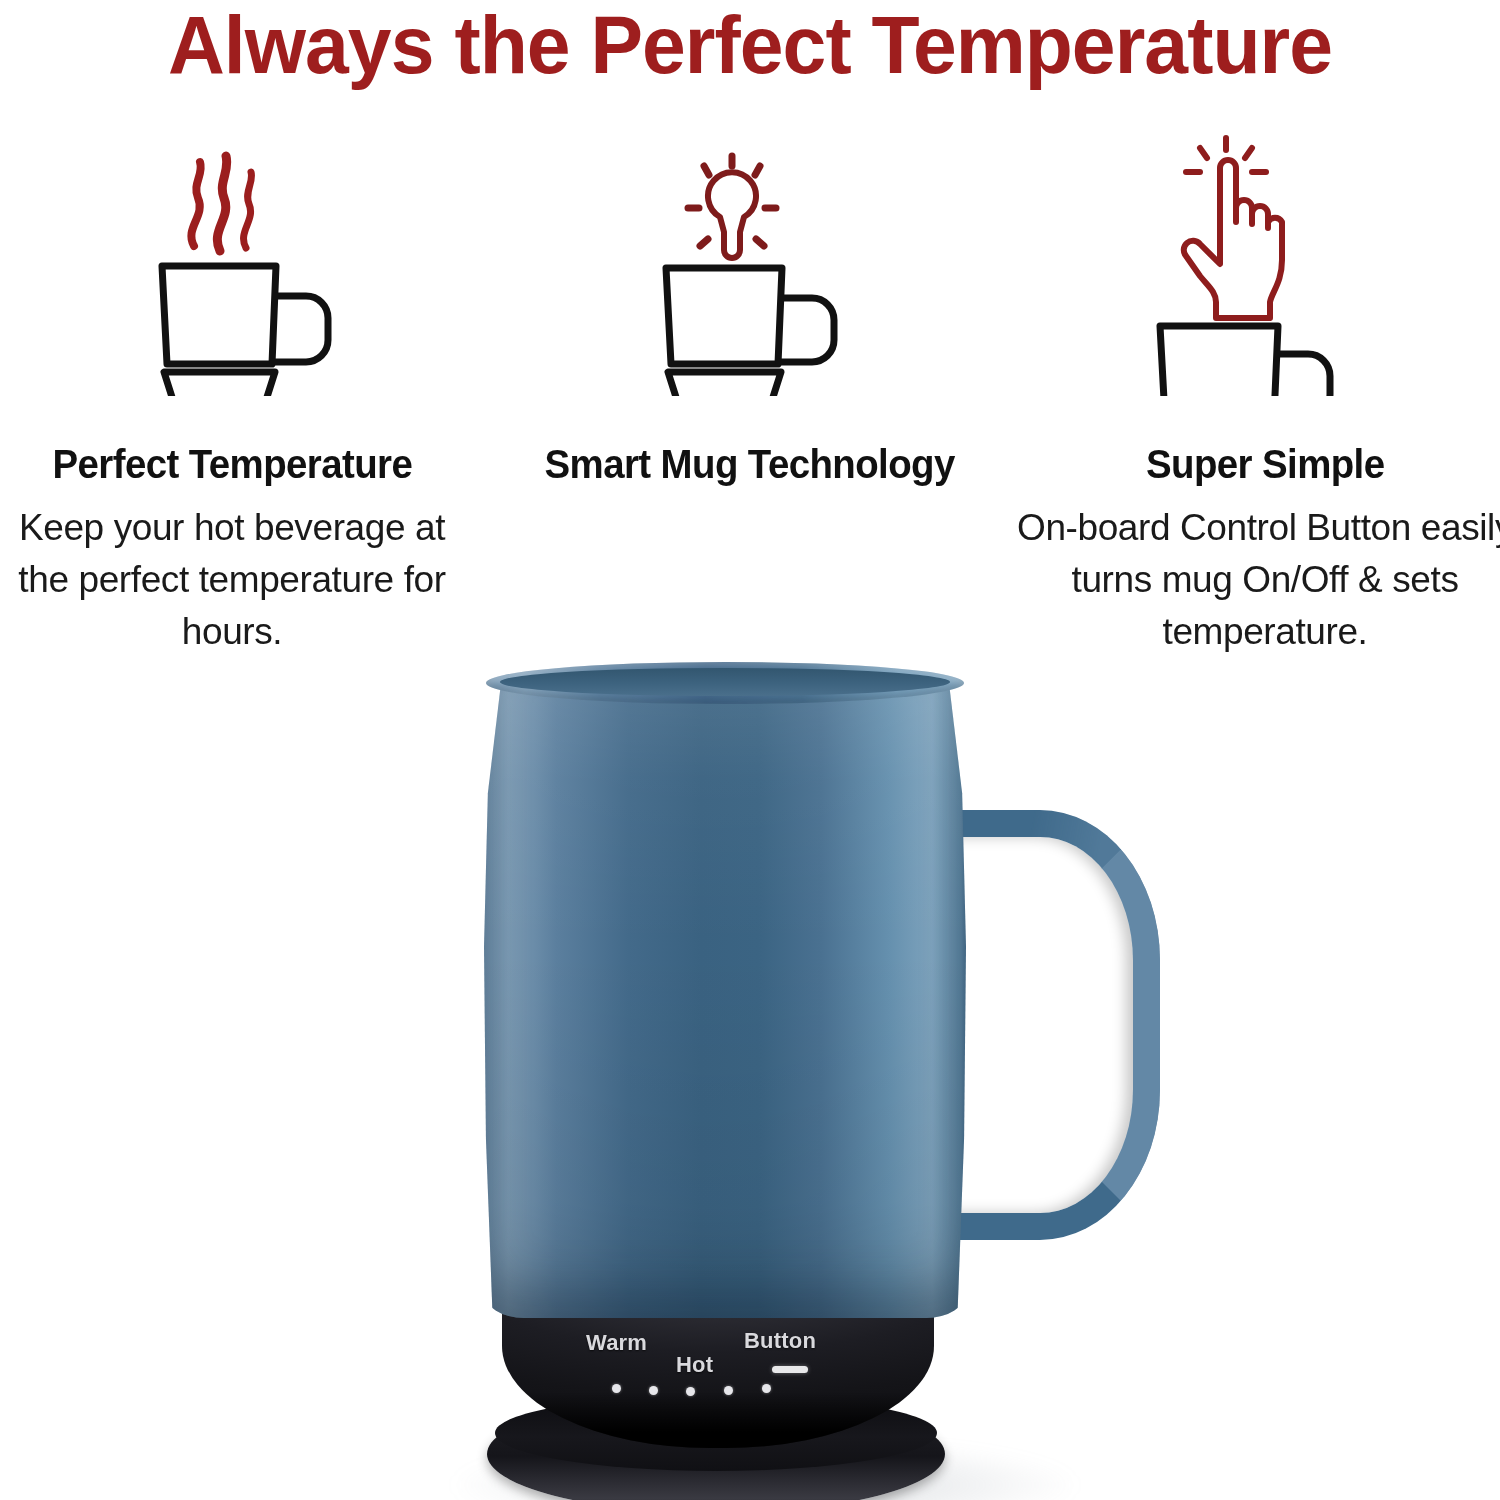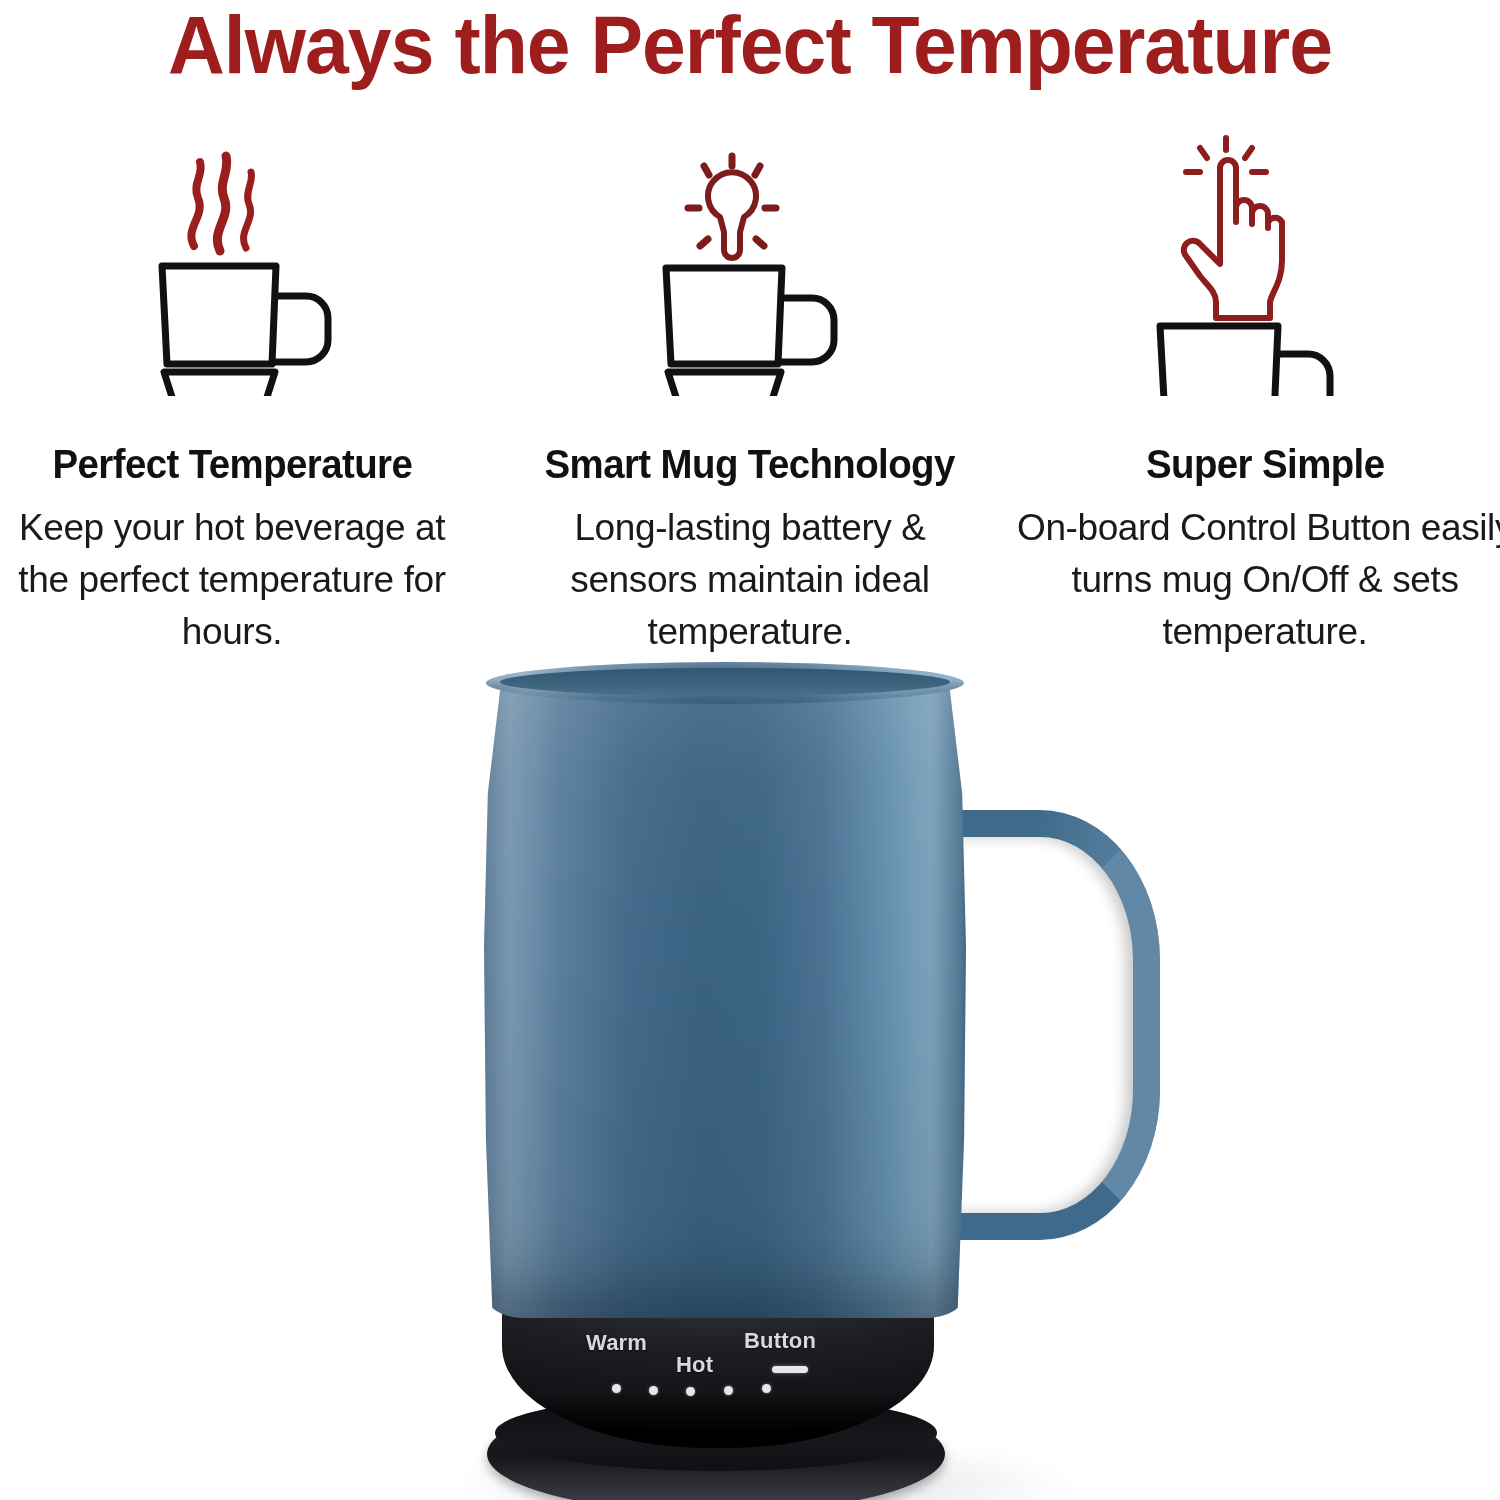--- a/index.html
+++ b/index.html
@@ -329,21 +329,20 @@
 
           <g fill="none" stroke="#111111" stroke-width="7" stroke-linejoin="round" stroke-linecap="round">
             <path d="M46 172 L 162 172 L 158 268 L 51 268 Z"></path>
             <path d="M162 202 L 192 202 A 22 22 0 0 1 214 224 L 214 244 A 22 22 0 0 1 192 266 L 159 266"></path>
             <path d="M48 276 L 161 276 L 147 320 L 62 320 Z"></path>
             <path d="M48 328 L 162 328 L 160 342 L 50 342 Z"></path>
           </g>
         </svg>
       </div>
       <div class="feature-title">Smart Mug Technology</div>
-      <div class="feature-body">Long-lasting battery &amp; sensors maintain ideal temperature.</div>
     </div>
 
     <div class="feature-col col-3">
       <div class="icon-wrap">
         <svg width="260" height="300" viewBox="0 0 260 300" aria-hidden="true">
 
           <g stroke="#8E1D1D" stroke-width="6" stroke-linecap="round">
             <line x1="106" y1="42" x2="106" y2="54"></line>
             <line x1="80" y1="52" x2="87" y2="62"></line>
             <line x1="132" y1="52" x2="125" y2="62"></line>

